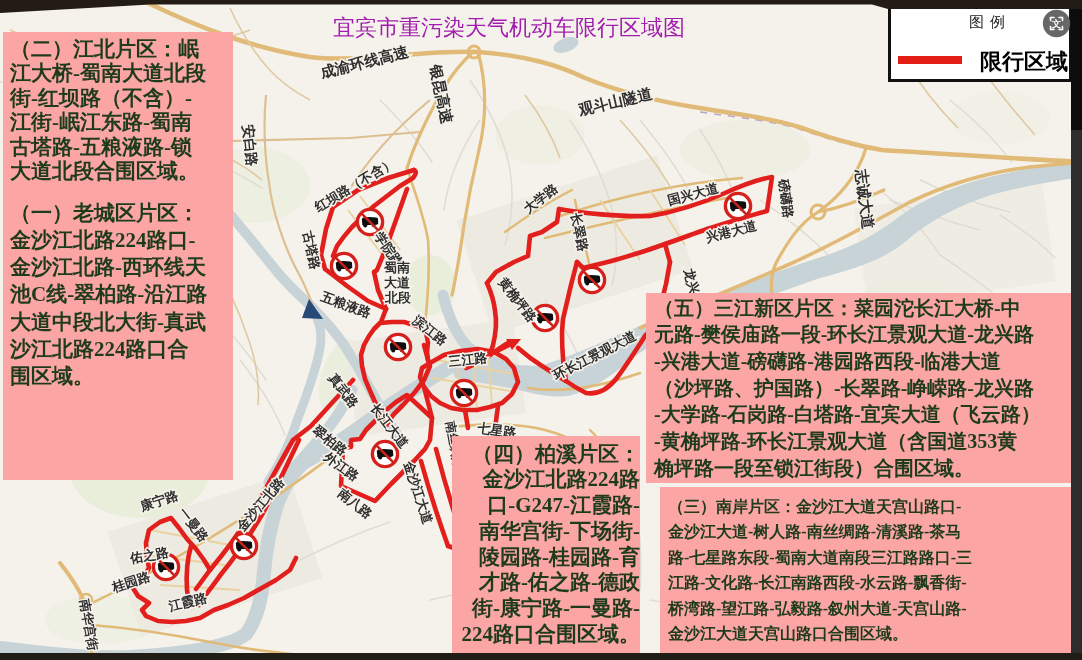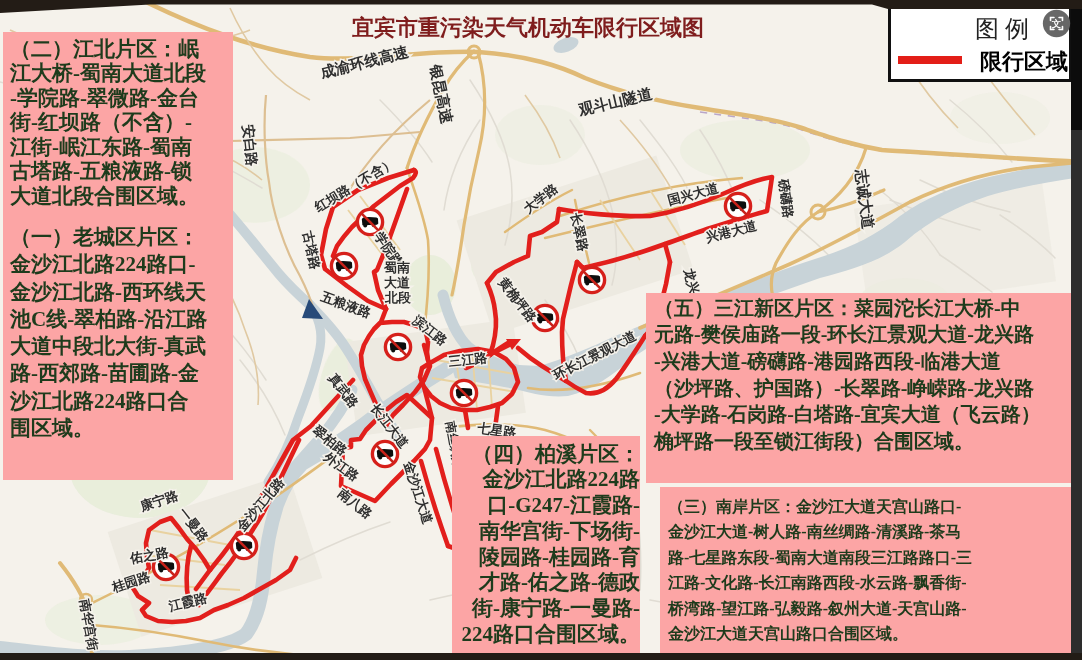--- a/index.html
+++ b/index.html
@@ -317,61 +317,59 @@
 
   <text x="779" y="180" font-size="13" transform="rotate(82 779 180)">磅礴路</text>
 
   <text x="498" y="282" font-size="13" transform="rotate(52 498 282)">黄桷坪路</text>
 
   <text x="556" y="380" font-size="13" transform="rotate(-27 556 380)">环长江景观大道</text>
 </g>
 
 </svg>
 
-<div style="position:absolute;left:352px;top:13px;z-index:20;
-     font-family:'Liberation Serif',serif;font-weight:bold;font-size:22px;
-     color:#7f1d1d;letter-spacing:0px;">宜宾市重污染天气机动车限行区域图</div>
+<div style="position:absolute;left:333px;top:13px;z-index:20;
+     font-family:'Liberation Serif',serif;font-weight:normal;font-size:22px;
+     color:#a21caf;letter-spacing:0px;">宜宾市重污染天气机动车限行区域图</div>
 
 <div style="position:absolute;left:888px;top:3px;width:178px;height:73px;
      background:#ffffff;border:3px solid #111;z-index:40;">
 
   <div style="position:absolute;left:78px;top:7px;font-family:'Liberation Serif',serif;
-       font-size:24px;color:#222;letter-spacing:6px;margin-left:6px;">图例</div>
+       font-size:15px;color:#222;letter-spacing:6px;">图例</div>
 
   <div style="position:absolute;left:7px;top:50px;width:64px;height:8px;background:#e31e17;"></div>
 
   <div style="position:absolute;left:89px;top:41px;font-weight:bold;font-size:22px;color:#000;">限行区域</div>
 </div>
 
 <svg width="29" height="29" viewBox="0 0 34 34" style="position:absolute;left:1042px;top:9px;z-index:50;">
   <circle cx="17" cy="17" r="16" fill="#676767"></circle>
   <g stroke="#fff" stroke-width="1.9" fill="none" stroke-linecap="round">
     <path d="M10,13.5 L10,10 L14,10"></path>
     <path d="M20,10 L24,10 L24,13.5"></path>
     <path d="M24,20.5 L24,24 L20,24"></path>
     <path d="M14,24 L10,24 L10,20.5"></path>
   </g>
   <text x="17" y="21.5" font-size="11" font-weight="bold" fill="#fff" text-anchor="middle" font-family="Liberation Sans">文</text>
 </svg>
 
 <div class="gbox" style="left:3px;top:32px;width:223px;height:443px;font-size:21px;line-height:24.5px;padding:4.5px 0 0 7px;">
 <p>（二）江北片区：岷</p>
 <p>江大桥-蜀南大道北段</p>
-<p>-学院路-翠微路-金台</p>
 <p>街-红坝路（不含）-</p>
 <p>江街-岷江东路-蜀南</p>
 <p>古塔路-五粮液路-锁</p>
 <p>大道北段合围区域。</p>
 <div style="margin-top:16px;line-height:27.3px;">
 <p>（一）老城区片区：</p>
 <p>金沙江北路224路口-</p>
 <p>金沙江北路-西环线天</p>
 <p>池C线-翠柏路-沿江路</p>
 <p>大道中段北大街-真武</p>
-<p>路-西郊路-苗圃路-金</p>
 <p>沙江北路224路口合</p>
 <p>围区域。</p>
 </div>
 </div>
 
 <div class="gbox" style="left:452px;top:436px;width:181px;height:212px;font-size:21px;line-height:25.8px;padding:5.5px 0 0 7px;text-align:right;">
 <p>（四）柏溪片区：</p>
 <p>金沙江北路224路</p>
 <p>口-G247-江霞路-</p>
 <p>南华宫街-下场街-</p>
@@ -380,20 +378,21 @@
 <p>街-康宁路-一曼路-</p>
 <p>224路口合围区域。</p>
 </div>
 
 <div class="gbox" style="left:646px;top:293px;width:424px;height:188px;font-size:20px;line-height:26.7px;padding:1.5px 0 0 8px;">
 <p>（五）三江新区片区：菜园沱长江大桥-中</p>
 <p>元路-樊侯庙路一段-环长江景观大道-龙兴路</p>
 <p>-兴港大道-磅礴路-港园路西段-临港大道</p>
 <p>（沙坪路、护国路）-长翠路-峥嵘路-龙兴路</p>
 <p>-大学路-石岗路-白塔路-宜宾大道（飞云路）</p>
+<p>-黄桷坪路-环长江景观大道（含国道353黄</p>
 <p>桷坪路一段至锁江街段）合围区域。</p>
 </div>
 
 <div class="gbox" style="left:660px;top:487px;width:426px;height:160px;font-size:16px;line-height:25.6px;padding:6.5px 0 0 8px;">
 <p>（三）南岸片区：金沙江大道天宫山路口-</p>
 <p>金沙江大道-树人路-南丝绸路-清溪路-茶马</p>
 <p>路-七星路东段-蜀南大道南段三江路路口-三</p>
 <p>江路-文化路-长江南路西段-水云路-飘香街-</p>
 <p>桥湾路-望江路-弘毅路-叙州大道-天宫山路-</p>
 <p>金沙江大道天宫山路口合围区域。</p>

